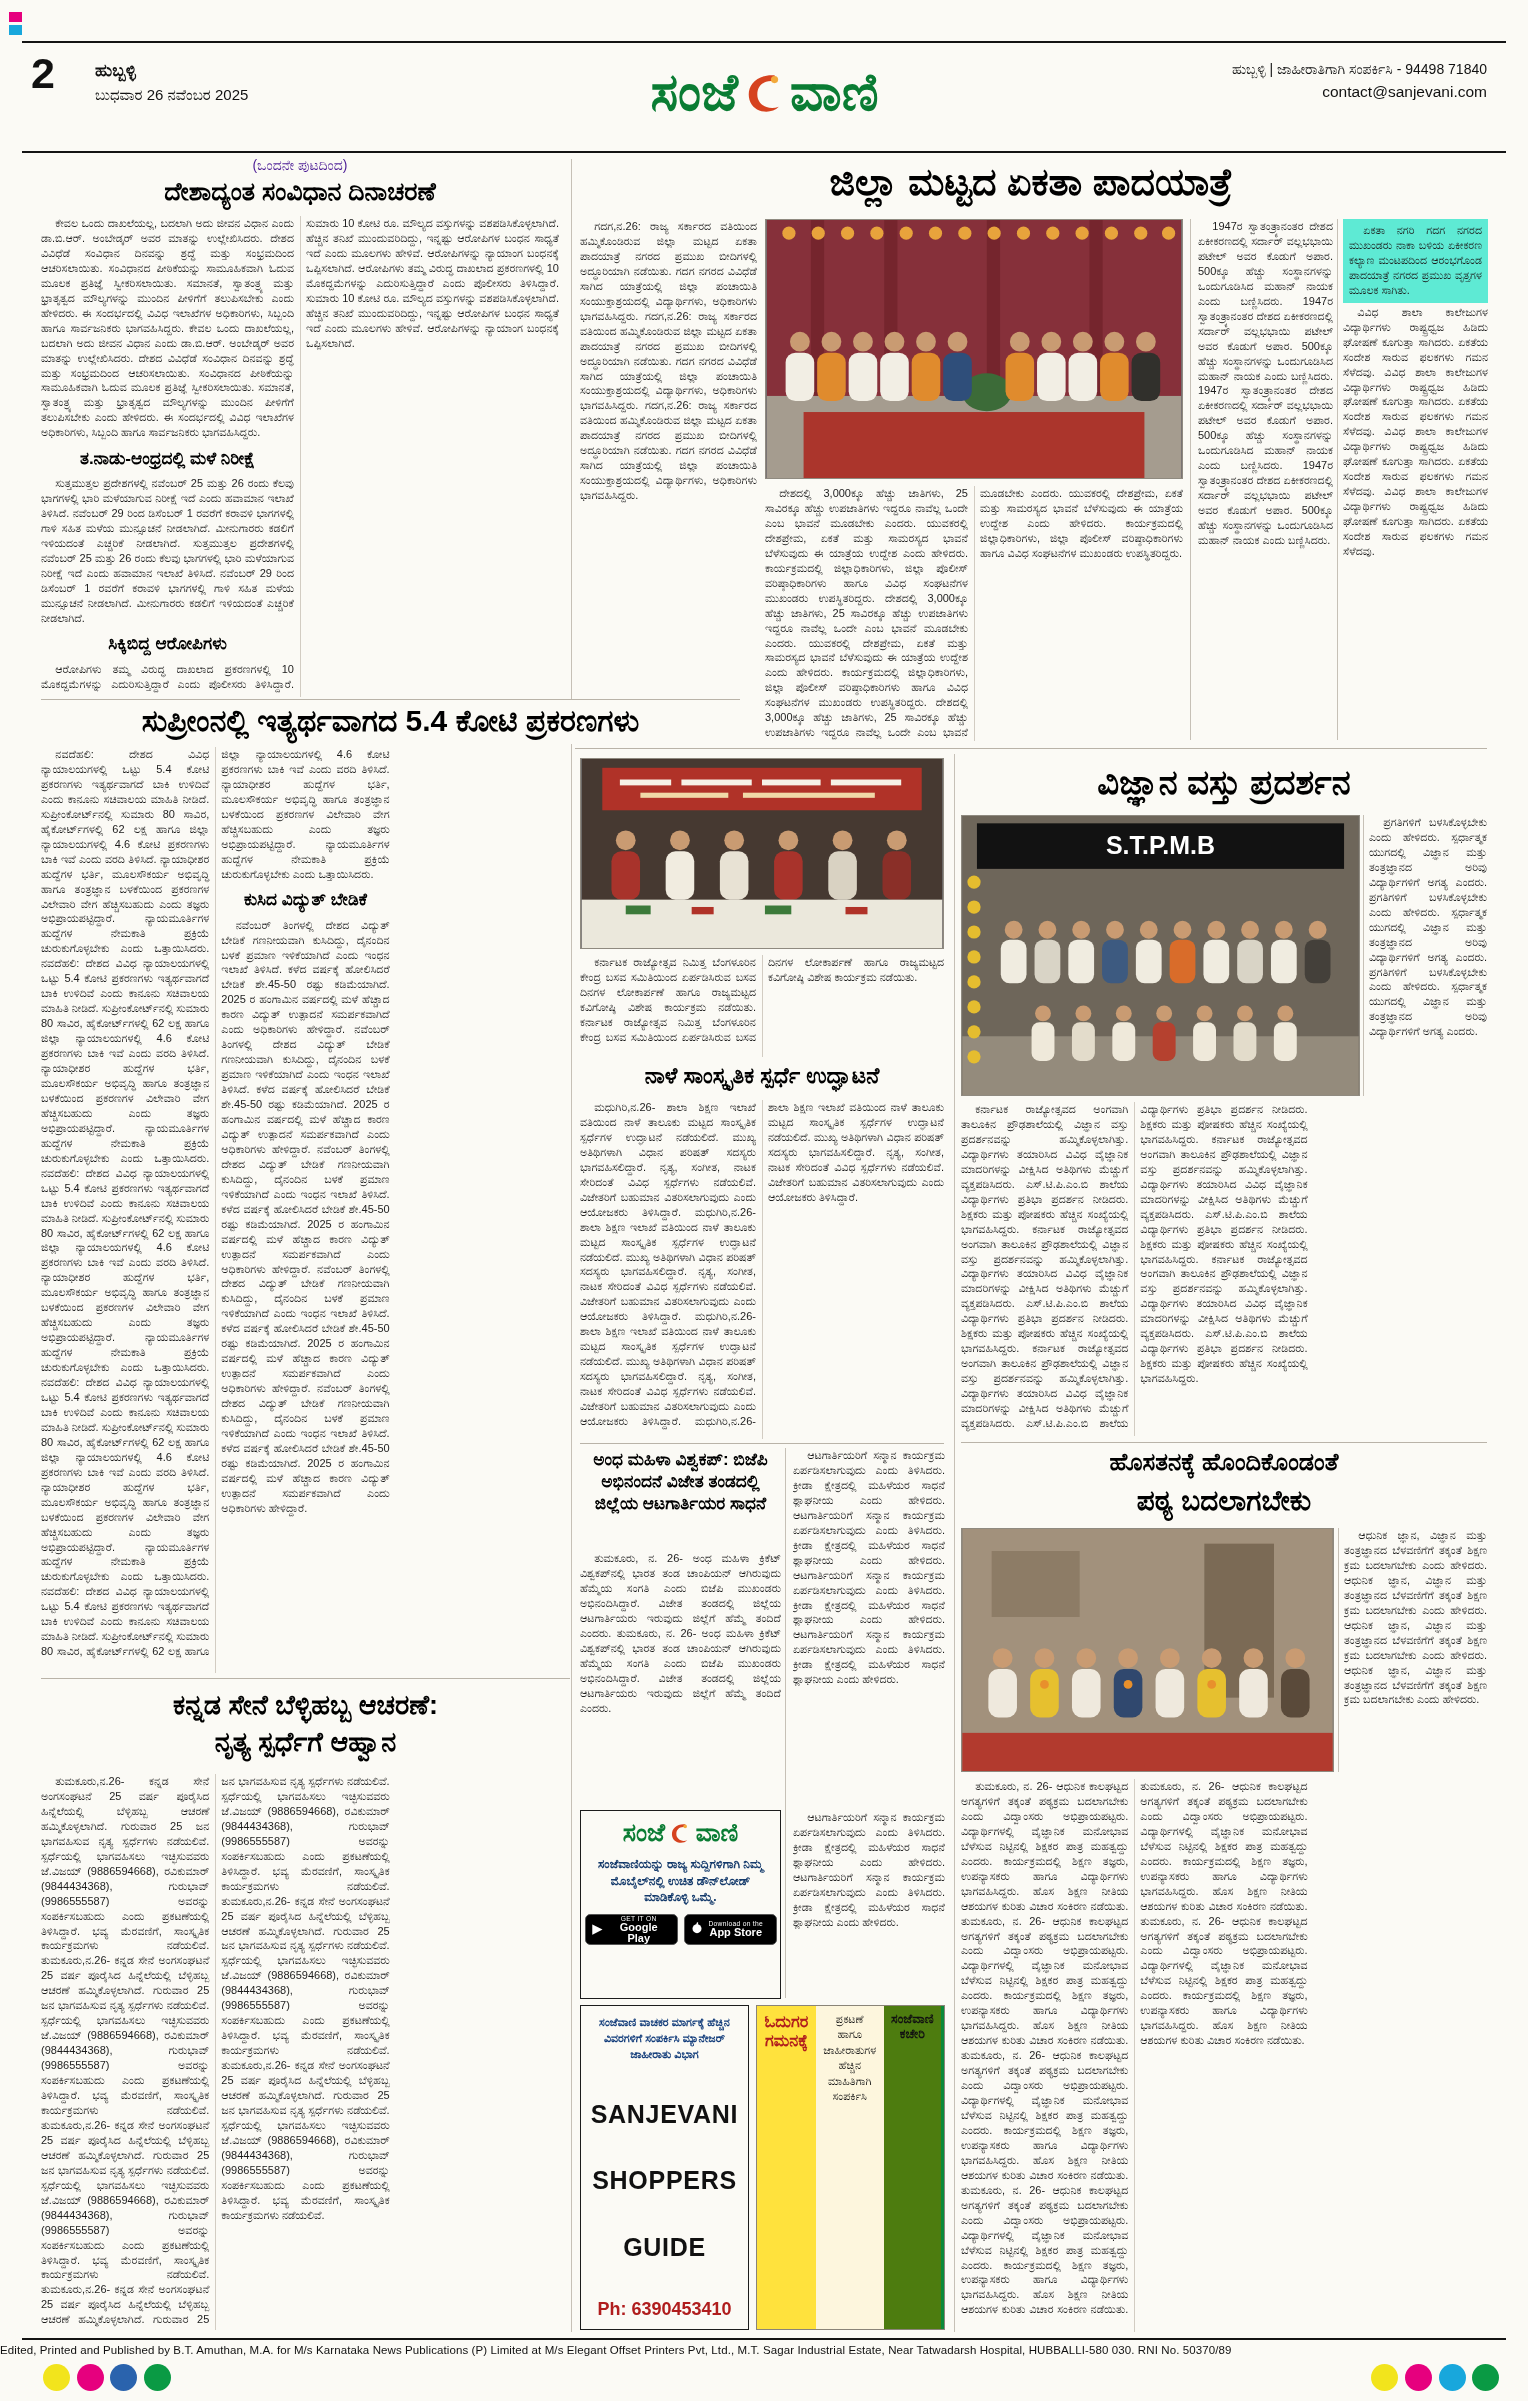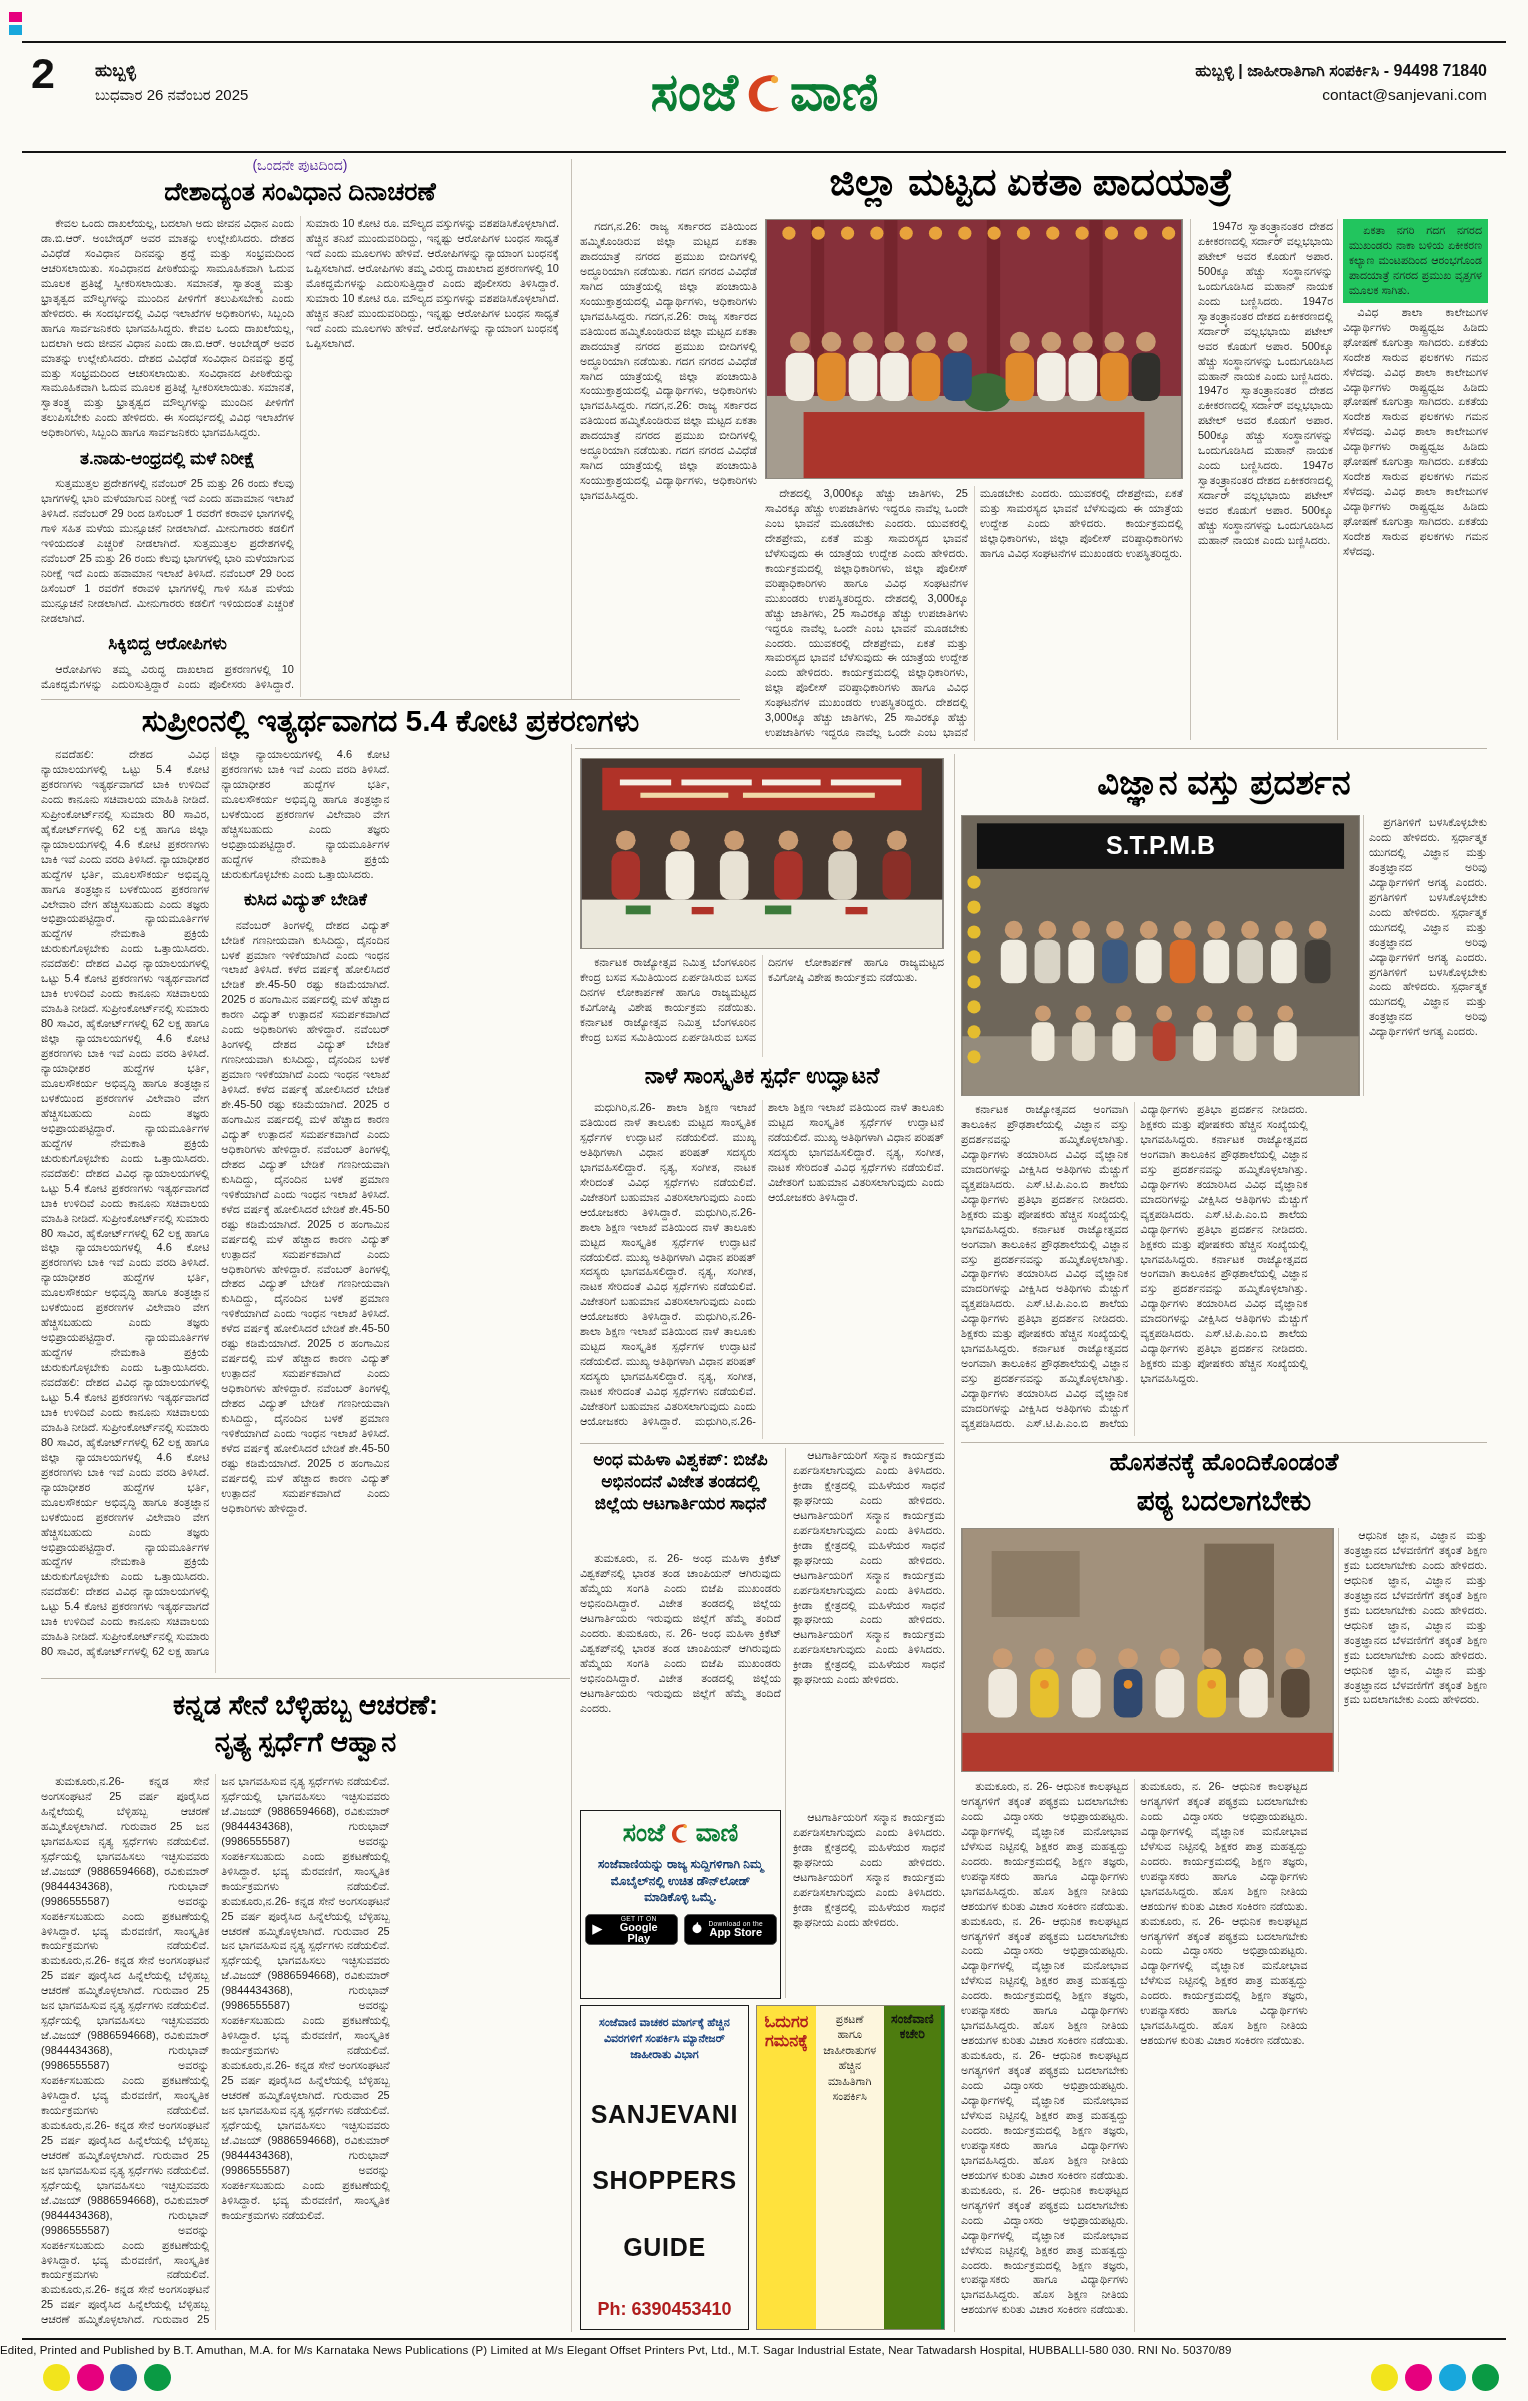--- a/index.html
+++ b/index.html
@@ -11,21 +11,21 @@
   .hline{background:#b9b3a8;height:0.7px;}
   .body-text{font-size:11px;line-height:1.36;color:#1c1c1c;text-align:justify;overflow:hidden;word-break:break-word;}
   .body-text p{text-indent:1.3em;margin-bottom:2.2px;}
   .cols2{column-count:2;column-gap:12px;column-rule:0.7px solid #d2ccc2;column-fill:auto;}
   .cols3{column-count:3;column-gap:12px;column-rule:0.7px solid #d2ccc2;column-fill:auto;}
   .hl{font-weight:bold;color:#000;text-align:center;line-height:1.15;}
   .subhead{font-weight:bold;text-align:center;font-size:17px;line-height:1.25;margin:7.4px 0;text-indent:0;color:#000;break-inside:avoid;}
   .note{font-size:14px;text-align:center;color:#4c1d95;}
   .photo{position:absolute;overflow:hidden;border:0.7px solid #8f8a80;background:#777;}
   .photo svg{display:block;width:100%;height:100%;}
-  .shaded{background:#22c55e;padding:4.4px 6px;margin-bottom:6px;text-indent:0;}
+  .shaded{background:#5eead4;padding:4.4px 6px;margin-bottom:6px;text-indent:0;}
   .logo-green{color:#0a7c33;font-weight:bold;}
   .masthead-logo{display:flex;align-items:center;justify-content:center;gap:4.4px;}
   .contact-box{text-align:right;line-height:1.5;}
   .badge{background:#000;color:#fff;border-radius:5.2px;width:93px;height:31px;display:flex;align-items:center;gap:5.2px;padding:0 6.7px;border:0.7px solid #555;}
   .badge small{display:block;font-size:6.7px;letter-spacing:0.3px;}
   .badge b{display:block;font-size:11px;line-height:1;}
   .badge-icon{font-size:13.3px;line-height:1;}
   .readers{display:flex;flex-direction:row;border:0.7px solid #8a8478;overflow:hidden;}
   .readers>div{padding:6px 7.4px;text-align:center;}
   .dots span{display:inline-block;width:27px;height:27px;border-radius:50%;margin-right:6.7px;}
@@ -62,21 +62,21 @@
 
   <div class="abs masthead-logo" style="left:518px;top:52px;width:493px;height:81px">
     <span class="logo-green" style="font-size:52px">ಸಂಜೆ</span>
     <svg width="43" height="43" viewBox="0 0 60 60">
         <use href="#swirl"></use>
       </svg>
     <span class="logo-green" style="font-size:52px">ವಾಣಿ</span>
   </div>
 
   <div class="abs contact-box" style="right:41px;top:59px;width:355px">
-    <div style="font-size:16px;font-weight:bold">ಹುಬ್ಬಳ್ಳಿ | ಜಾಹೀರಾತಿಗಾಗಿ ಸಂಪರ್ಕಿಸಿ - 94498 71840</div>
+    <div style="font-size:14px;font-weight:normal">ಹುಬ್ಬಳ್ಳಿ | ಜಾಹೀರಾತಿಗಾಗಿ ಸಂಪರ್ಕಿಸಿ - 94498 71840</div>
     <div style="font-size:15.5px">contact@sanjevani.com</div>
   </div>
 
   <div class="abs rule" style="left:22px;top:151px;width:1484px;height:1.5px"></div>
 
   <div class="abs vline" style="left:571px;top:159px;height:540px"></div>
   <div class="abs vline" style="left:571px;top:744px;height:1588px"></div>
   <div class="abs vline" style="left:954px;top:754px;height:1578px"></div>
   <div class="abs hline" style="left:575px;top:748px;width:912px"></div>
   <div class="abs hline" style="left:41px;top:699px;width:699px"></div>

